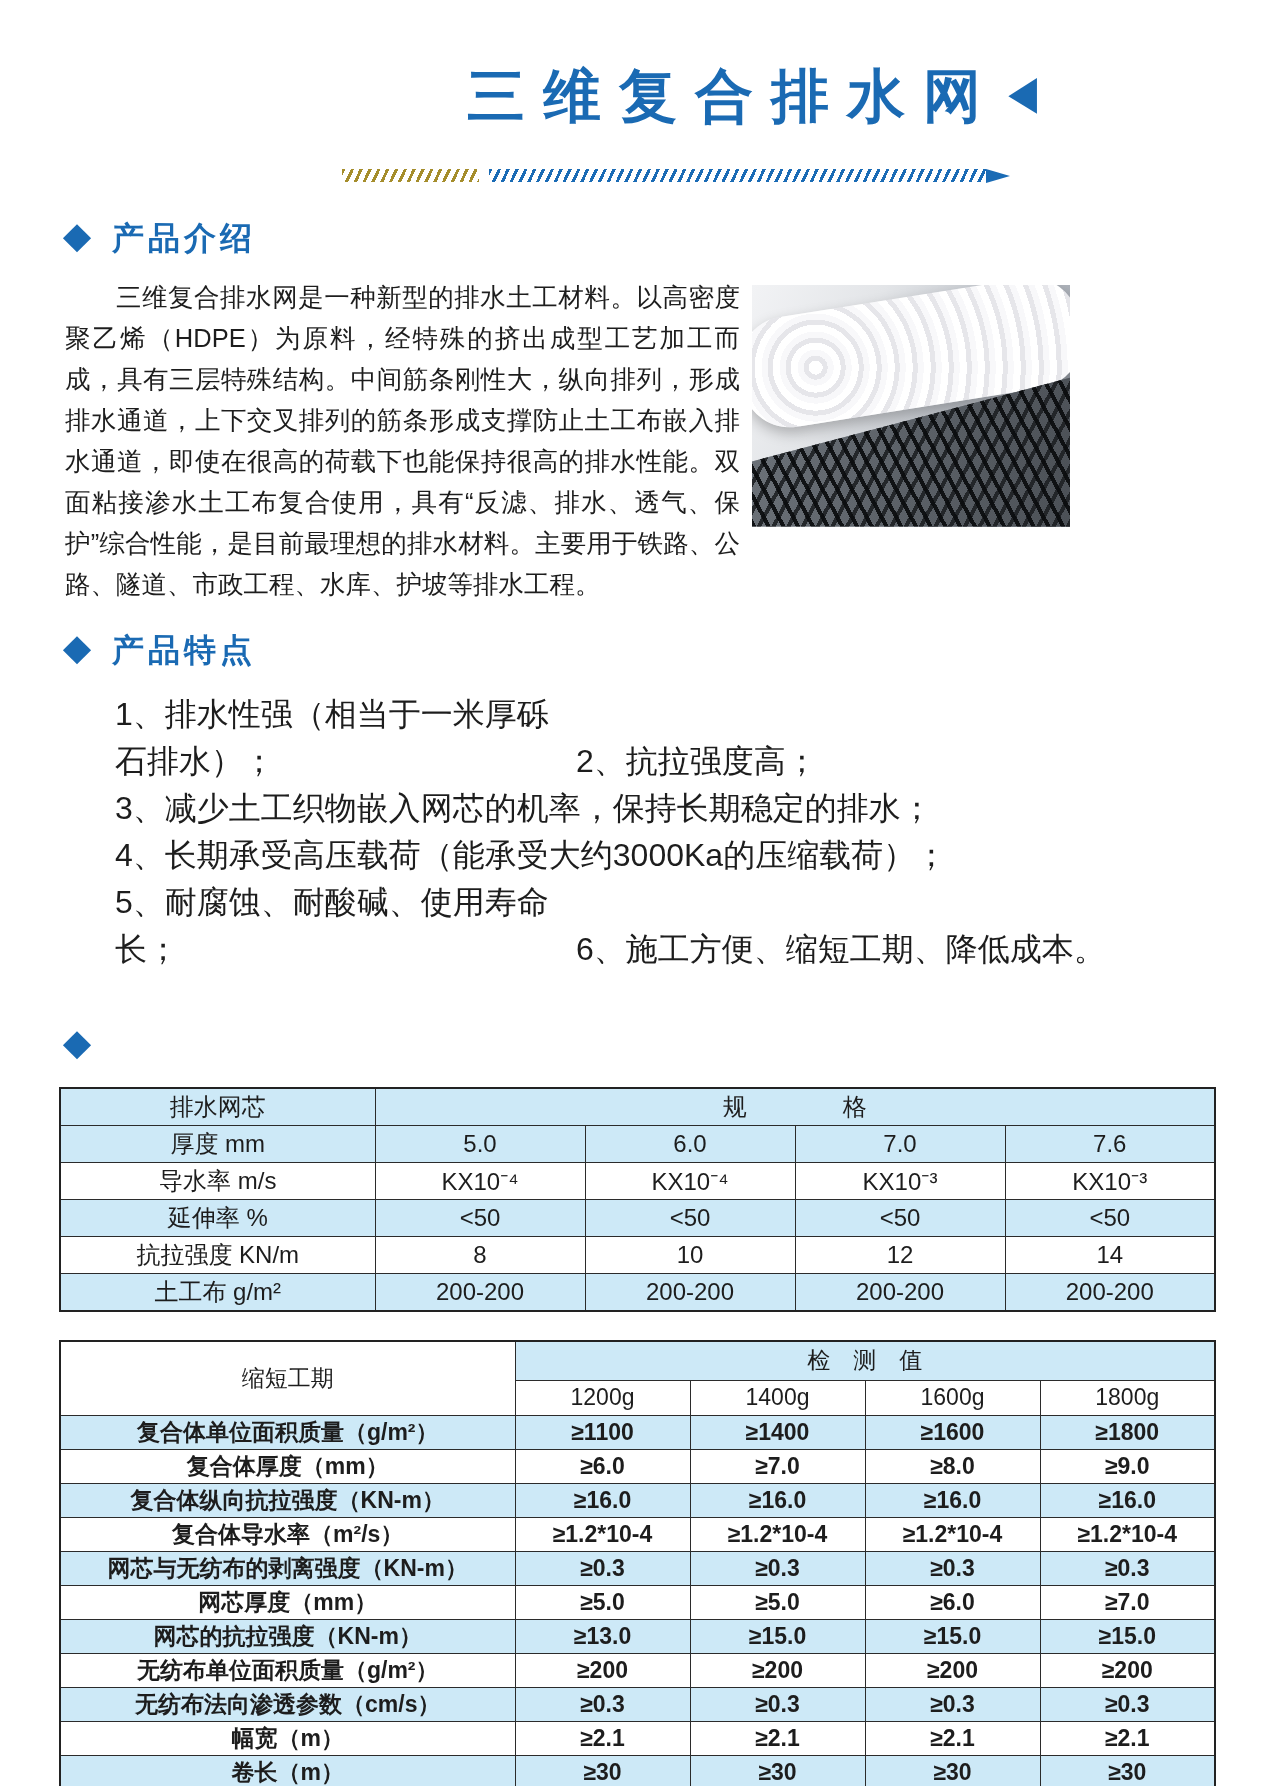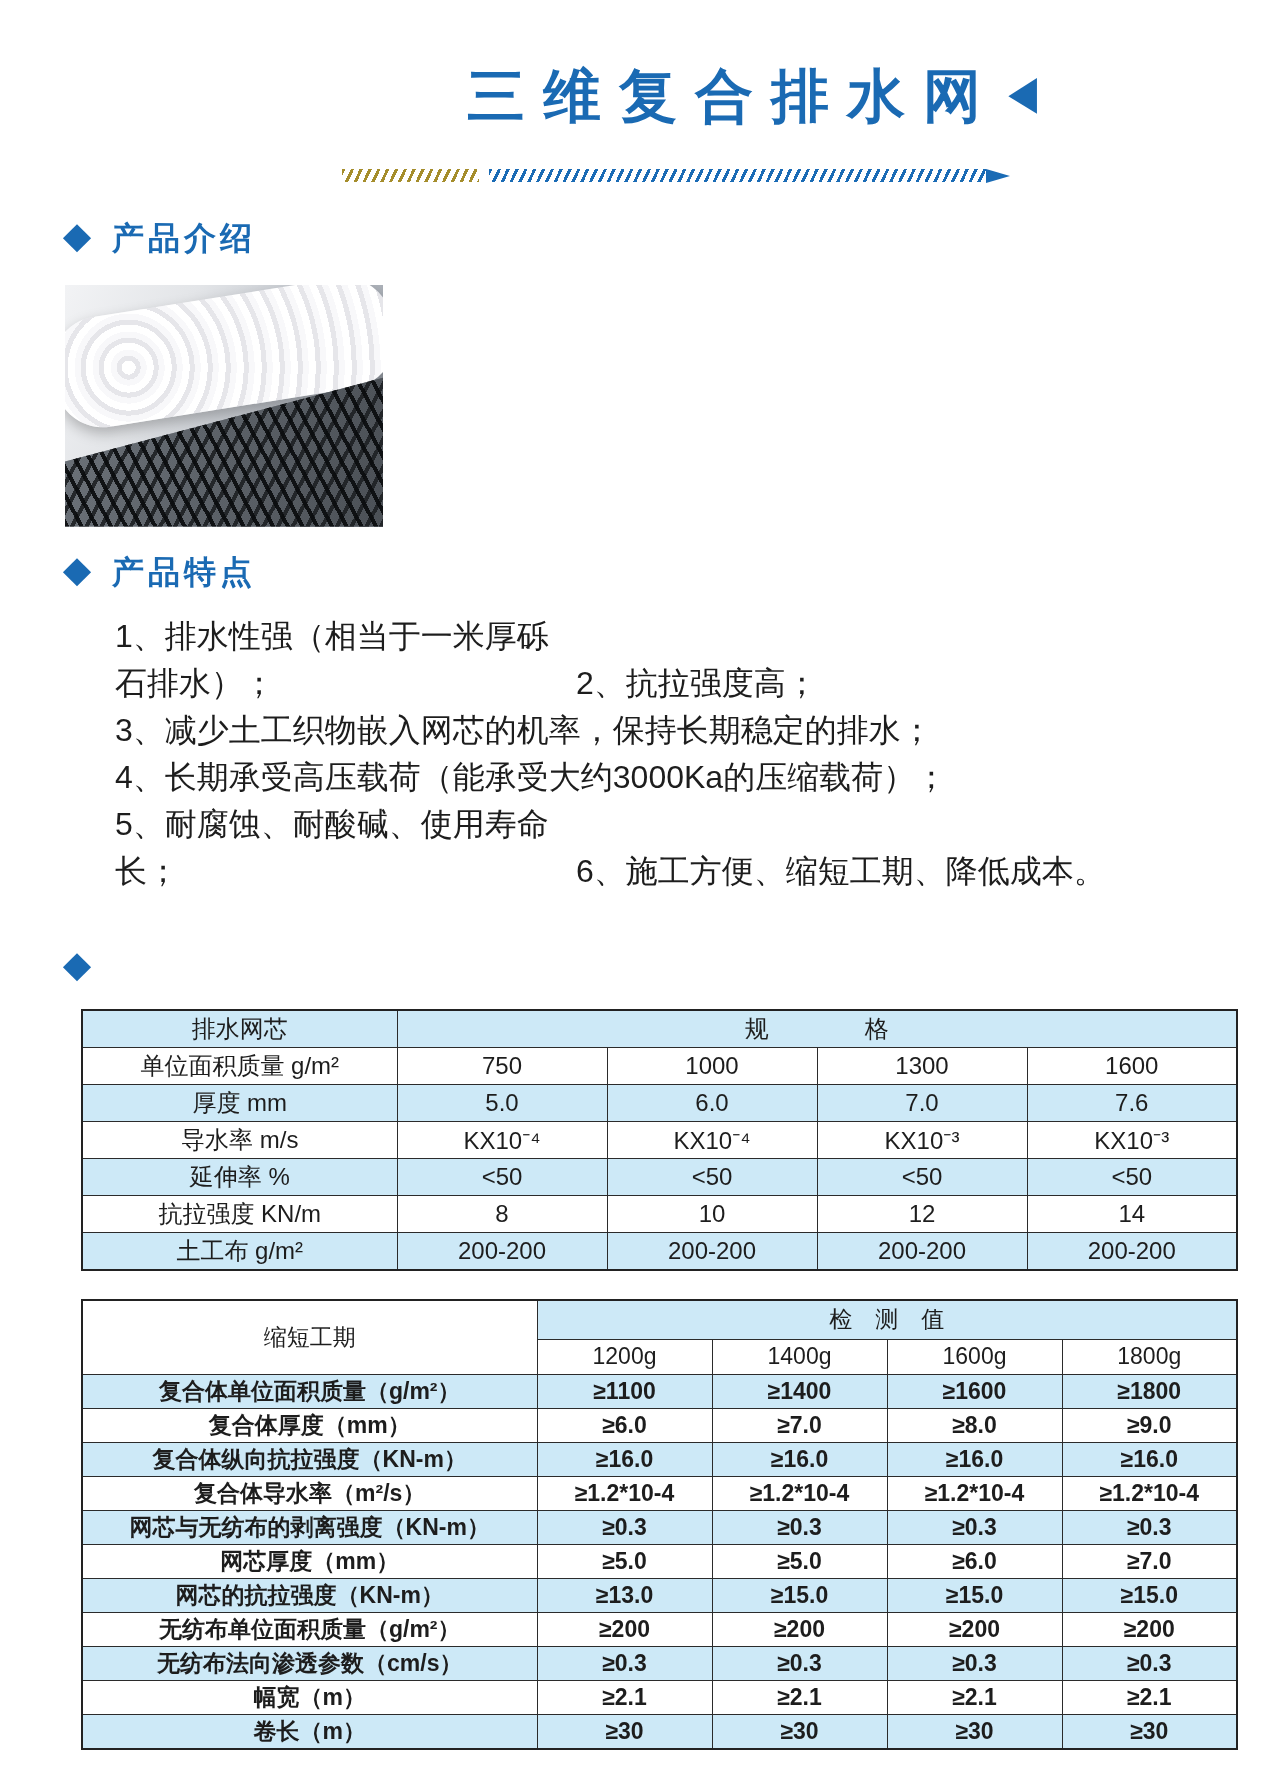--- a/index.html
+++ b/index.html
@@ -46,21 +46,21 @@
   .photo-roll{position:absolute;top:5%;left:-4%;width:108%;height:46%;transform:rotate(-9deg);
      border-radius:48px;
      background:repeating-radial-gradient(circle at 22% 50%,#ffffff 0 7px,#e6e6ea 7px 12px,#f8f8fa 12px 18px);
      box-shadow:0 6px 14px rgba(0,0,0,.25);}
 
   
   .feature-list{margin:14px 0 0 115px;font-size:32px;line-height:47px;color:#1d1d1d;}
   .f-left.fixed{display:inline-block;width:452px;}
 
   
-  table{border-collapse:collapse;margin-left:81px;table-layout:fixed;
+  table{border-collapse:collapse;margin-left:59px;table-layout:fixed;
         font-size:24px;color:#1d1d1d;}
   table,th,td{border:1px solid #2b2b2b;}
   table{border:2px solid #222;}
   th,td{text-align:center;font-weight:400;padding:0;overflow:hidden;}
   .rb{background:#cde9f7;}
   .t1{width:1155px;margin-top:26px;}
   .t1 th,.t1 td{height:36px;}
   .t2{width:1155px;margin-top:28px;font-size:23px;}
   .t2 .hrow th{height:38px;}
   .t2 .srow th{height:34px;}
@@ -81,20 +81,21 @@
     <div class="stripe blue"></div>
     <div class="stripe-arrow"></div>
   </div>
 
   <section class="intro">
     <div class="sec-head">
       <span class="diamond">◆</span>
       <h2>产品介绍</h2>
     </div>
     <div class="intro-body">
+      <p class="intro-text">三维复合排水网是一种新型的排水土工材料。以高密度聚乙烯（HDPE）为原料，经特殊的挤出成型工艺加工而成，具有三层特殊结构。中间筋条刚性大，纵向排列，形成排水通道，上下交叉排列的筋条形成支撑防止土工布嵌入排水通道，即使在很高的荷载下也能保持很高的排水性能。双面粘接渗水土工布复合使用，具有“反滤、排水、透气、保护”综合性能，是目前最理想的排水材料。主要用于铁路、公路、隧道、市政工程、水库、护坡等排水工程。</p>
       <div class="product-photo">
         <div class="photo-roll"></div>
         <div class="photo-mesh"></div>
       </div>
     </div>
   </section>
 
   <section class="features">
     <div class="sec-head">
       <span class="diamond">◆</span>
@@ -131,27 +132,20 @@
                 <col style="width:210px">
           <col style="width:210px">
         </colgroup>
       <thead>
         <tr class="rb">
           <th>排水网芯</th>
           <th colspan="4">规　　　　格</th>
         </tr>
       </thead>
       <tbody id="t1body">
-          <tr>
-            <th>单位面积质量 g/m²</th>
-            <td>750</td>
-            <td>1000</td>
-            <td>1300</td>
-            <td>1600</td>
-          </tr>
           <tr class="rb">
             <th>厚度 mm</th>
             <td>5.0</td>
             <td>6.0</td>
             <td>7.0</td>
             <td>7.6</td>
           </tr>
           <tr>
             <th>导水率 m/s</th>
             <td>KX10⁻⁴</td>

